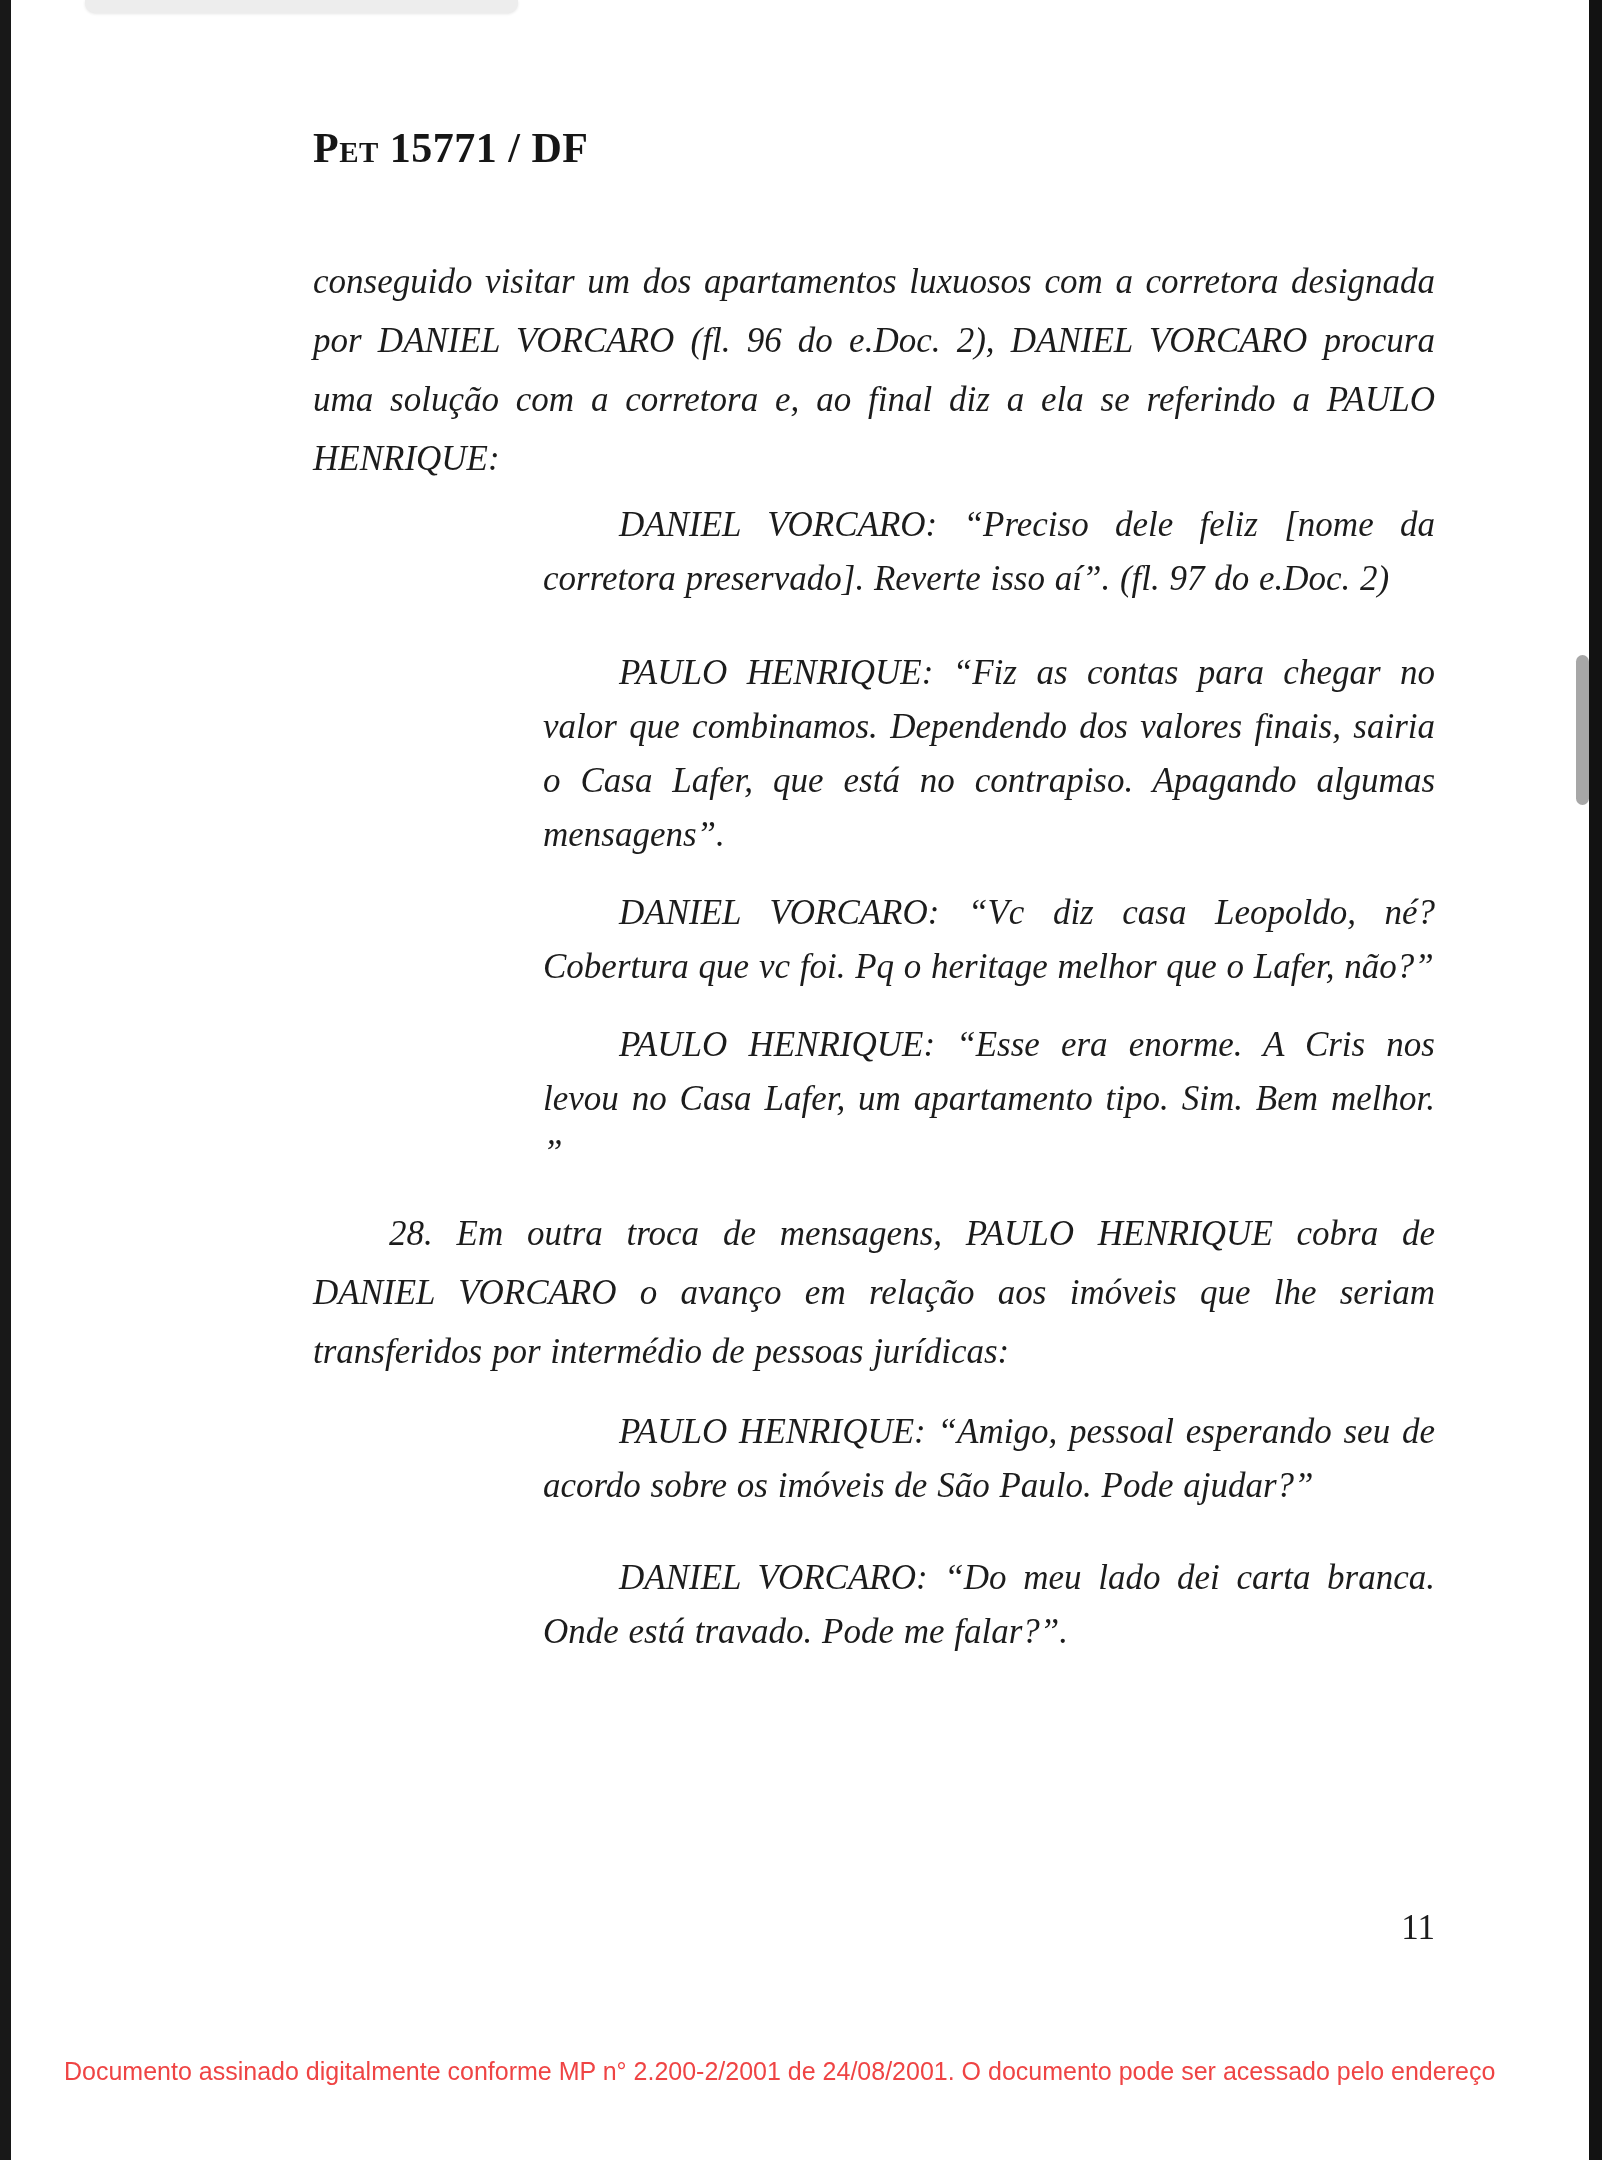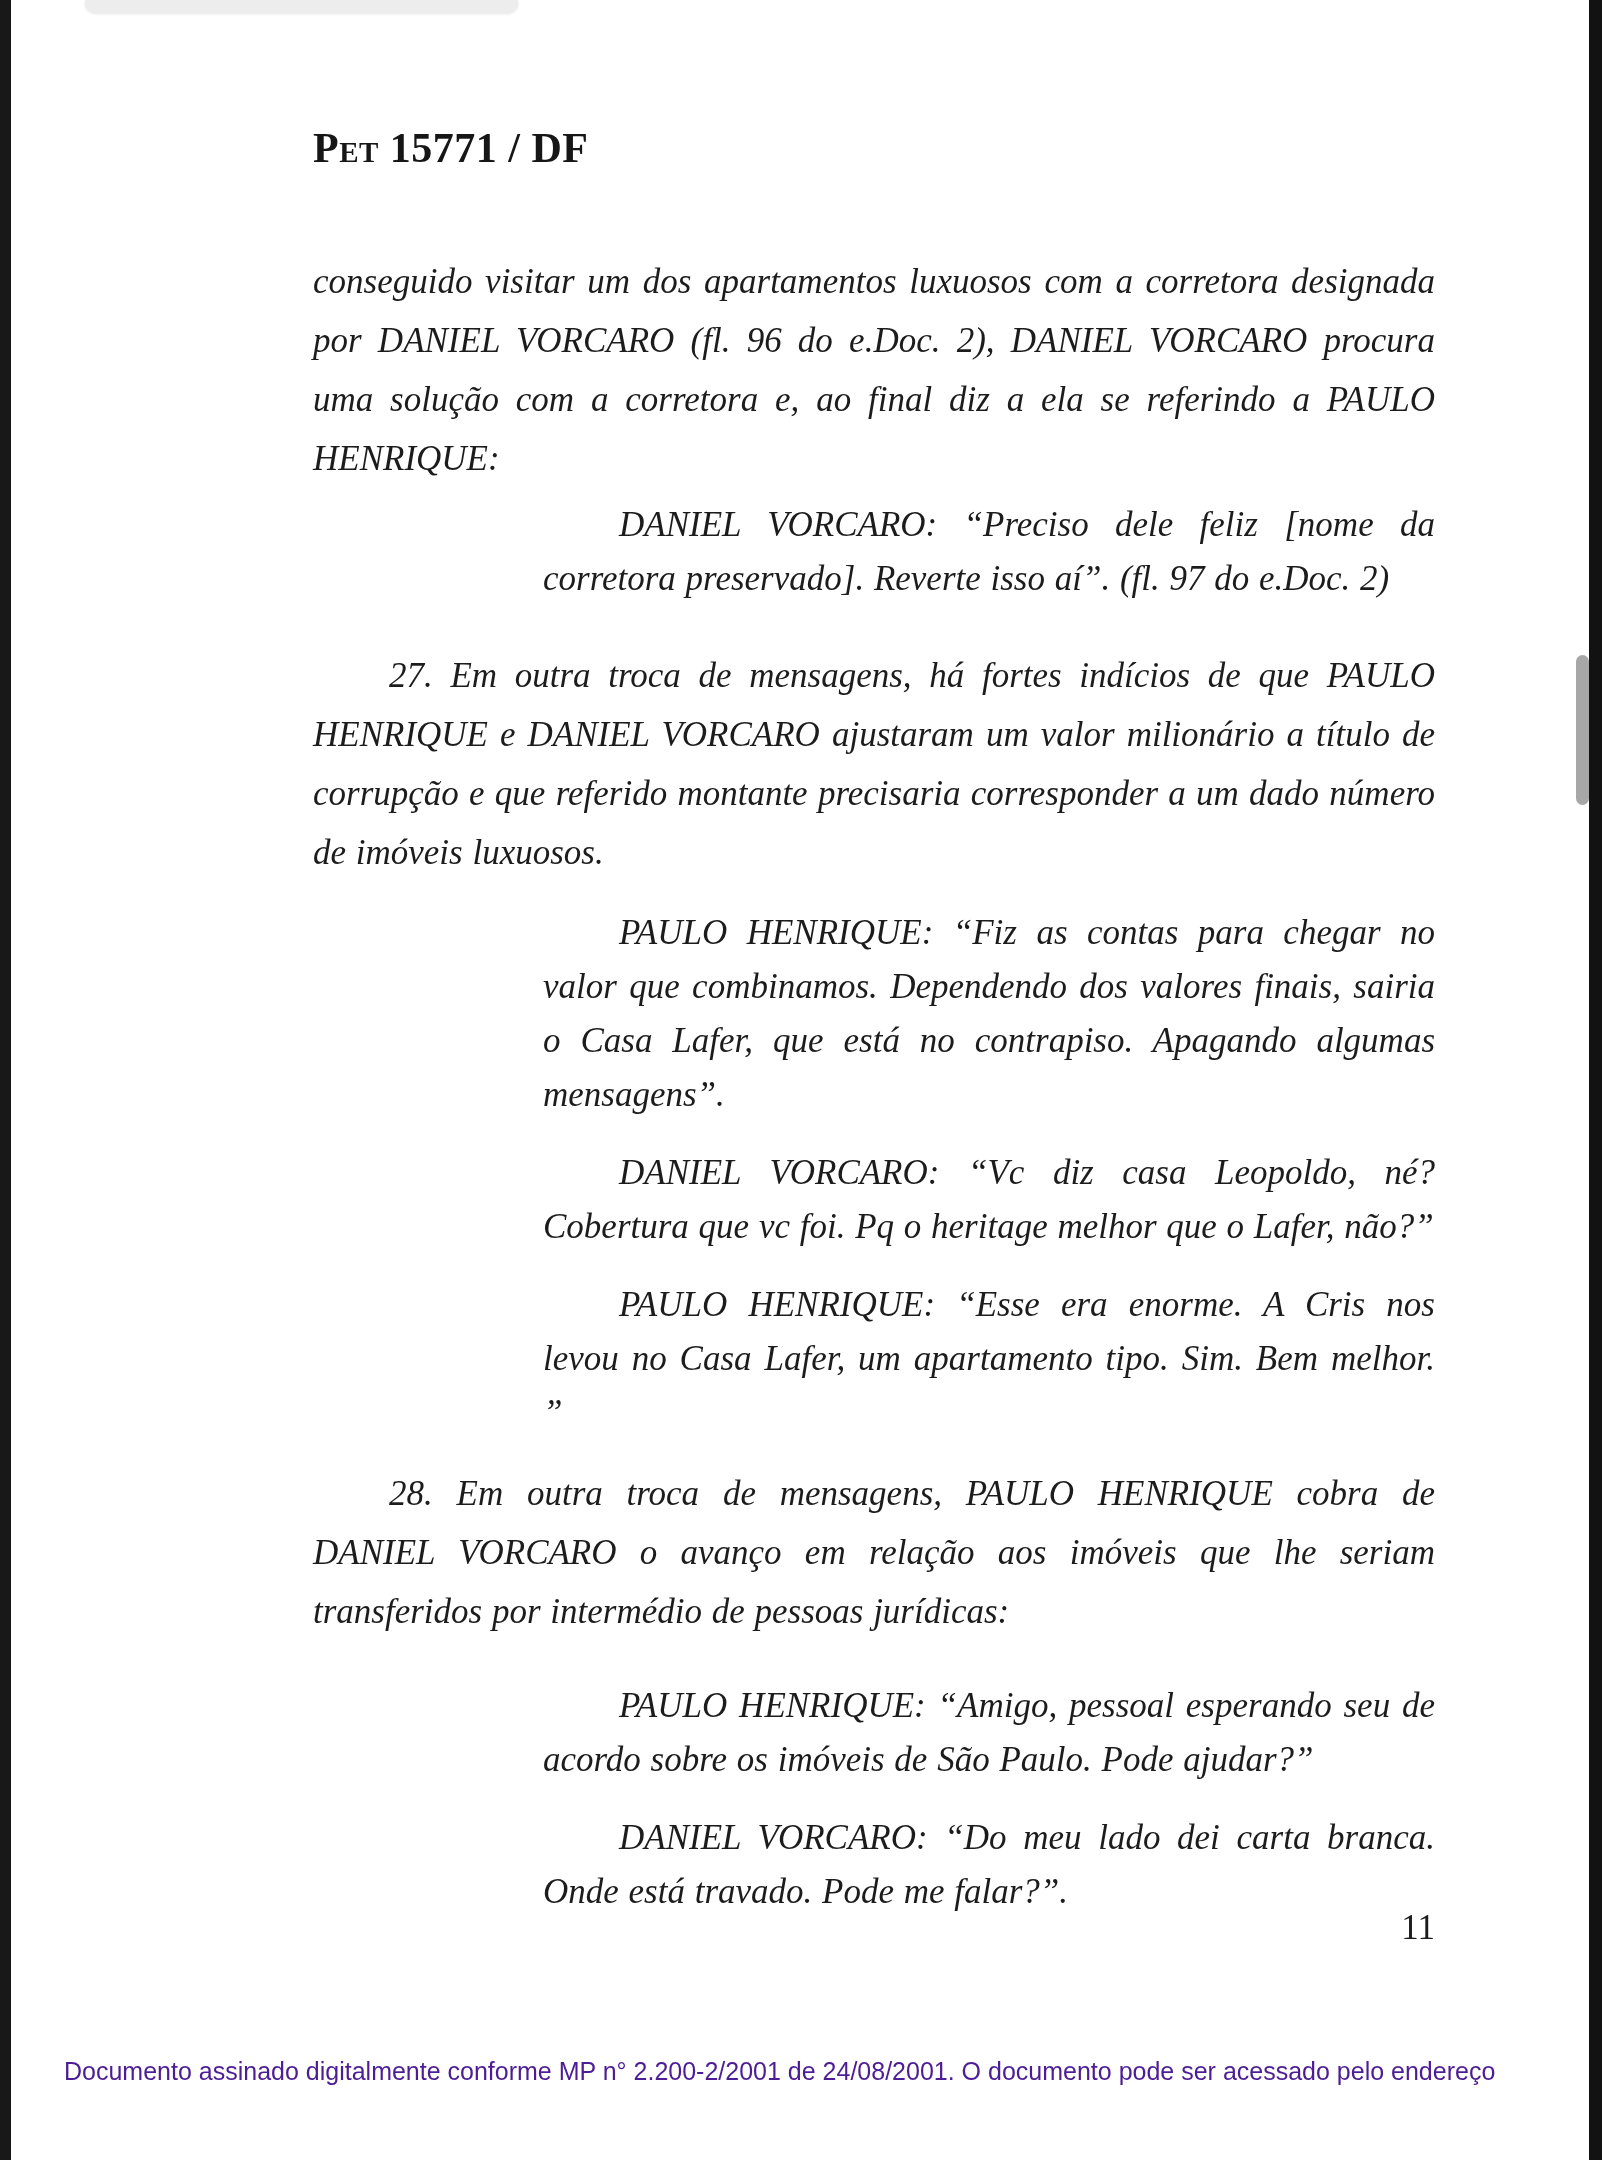--- a/index.html
+++ b/index.html
@@ -44,41 +44,40 @@
     font-size:35px; line-height:54px; text-align:justify;
     text-indent:76px; margin-left:230px; word-spacing:1px;
   }
   .page-number {
     position:absolute; left:313px; top:1908px; width:1122px;
     text-align:right; font-size:35px; color:#1c1c1c;
   }
   .footer {
     position:absolute; left:64px; top:2054px; width:1450px;
     font-family:"Liberation Sans", sans-serif;
-    font-size:25px; line-height:34px; color:#4c1d95;
+    font-size:25px; line-height:34px; color:#ef4444;
   }
 </style>
 </head>
 <body>
 
 <div class="screen">
 
   <div class="top-tab"></div>
 
   <div class="edge-left"></div>
   <div class="edge-right"></div>
 
   <div class="scroll-thumb"></div>
 
   <div class="doc-header">Pet 15771 / DF</div>
 
   <div class="content" id="doc-content">
       <p class="block para no-indent">conseguido visitar um dos apartamentos luxuosos com a corretora designada por DANIEL VORCARO (fl. 96 do e.Doc. 2), DANIEL VORCARO procura uma solução com a corretora e, ao final diz a ela se referindo a PAULO HENRIQUE:</p>
       <p class="block quote">DANIEL VORCARO: “Preciso dele feliz [nome da corretora preservado]. Reverte isso aí”. (fl. 97 do e.Doc. 2)</p>
-      <p class="block para">27. Em outra troca de mensagens, há fortes indícios de que PAULO HENRIQUE e DANIEL VORCARO ajustaram um valor milionário a título de corrupção e que referido montante precisaria corresponder a um dado número de imóveis luxuosos.</p>
       <p class="block quote">PAULO HENRIQUE: “Fiz as contas para chegar no valor que combinamos. Dependendo dos valores finais, sairia o Casa Lafer, que está no contrapiso. Apagando algumas mensagens”.</p>
       <p class="block quote">DANIEL VORCARO: “Vc diz casa Leopoldo, né? Cobertura que vc foi. Pq o heritage melhor que o Lafer, não?”</p>
       <p class="block quote">PAULO HENRIQUE: “Esse era enorme. A Cris nos levou no Casa Lafer, um apartamento tipo. Sim. Bem melhor. ”</p>
       <p class="block para">28. Em outra troca de mensagens, PAULO HENRIQUE cobra de DANIEL VORCARO o avanço em relação aos imóveis que lhe seriam transferidos por intermédio de pessoas jurídicas:</p>
       <p class="block quote">PAULO HENRIQUE: “Amigo, pessoal esperando seu de acordo sobre os imóveis de São Paulo. Pode ajudar?”</p>
       <p class="block quote">DANIEL VORCARO: “Do meu lado dei carta branca. Onde está travado. Pode me falar?”.</p>
     </div>
 
   <div class="page-number">11</div>
 

